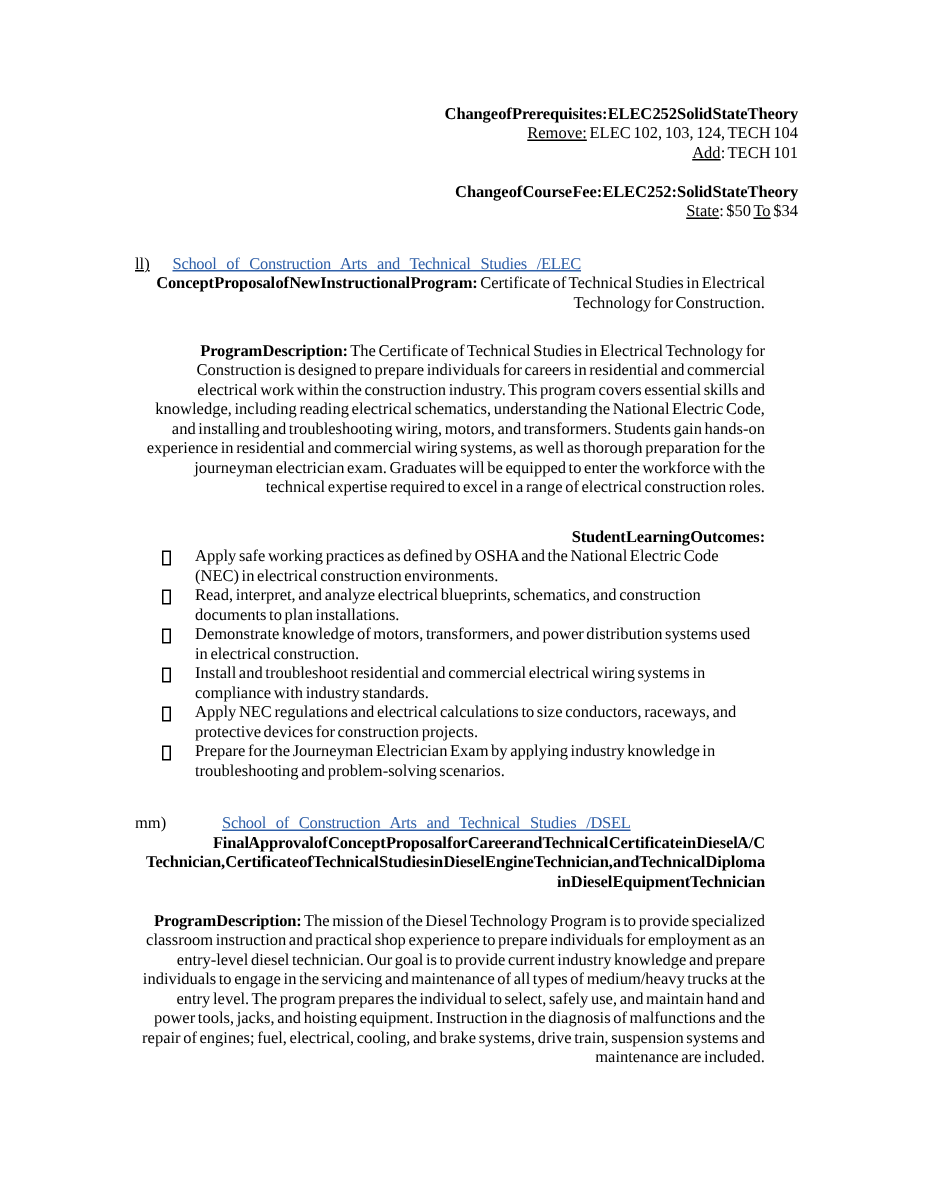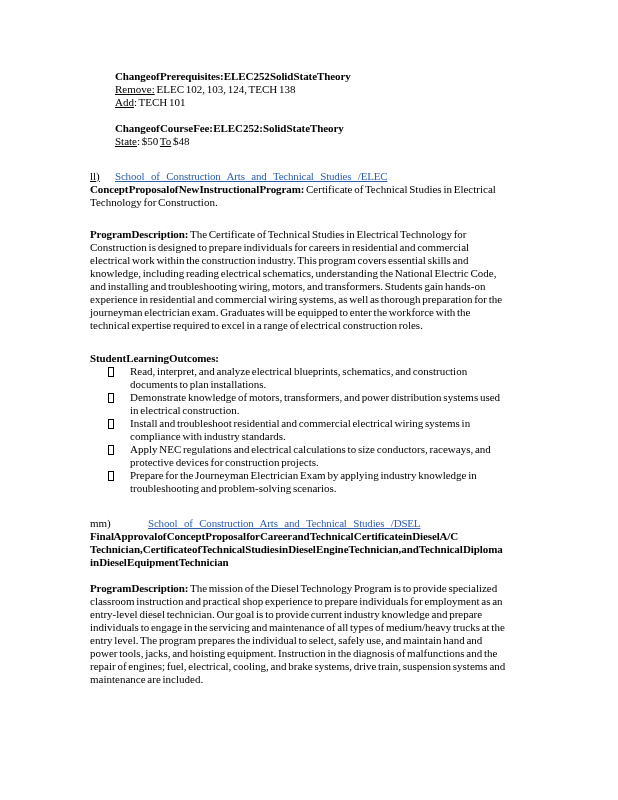--- a/index.html
+++ b/index.html
@@ -13,21 +13,21 @@
     font-size: 11px;
     line-height: 13px;
     color: #000000;
   }
   .doc {
     position: absolute;
     top: 70px;
     left: 90px;
     width: 442px;
   }
-  p { margin: 0; }
+  p { margin: 0; text-align: right; }
   .indent { margin-left: 25px; }
   .b { font-weight: bold; word-spacing: -2.4px; letter-spacing: -0.1px; }
   .body-squish { word-spacing: -1px; }
   .ul { text-decoration: underline; margin-top: 40px; }
   .mb13 { margin-bottom: 13px; }
   .mb19 { margin-bottom: 19px; }
   .mb20 { margin-bottom: 20px; }
   .mb22 { margin-bottom: 22px; }
   .item-row { display: flex; align-items: baseline; }
   .item-label { flex: 0 0 auto; word-spacing: -1px; }
@@ -55,39 +55,43 @@
   .li-text { display: inline-block; width: 380px; word-spacing: -1px; }
 </style>
 </head>
 <body>
 
 <div class="page">
   <div class="doc">
 
     <section class="indent">
       <p class="b">Change of Prerequisites: ELEC 252 Solid State Theory</p>
-      <p class="body-squish"><span class="ul">Remove:</span><span> ELEC 102, 103, 124, TECH 138</span></p>
+      <p class="body-squish"><span class="ul">Remove:</span><span> ELEC 102, 103, 124, TECH 104</span></p>
       <p class="body-squish mb13"><span class="ul">Add</span><span>: TECH 101</span></p>
     </section>
 
     <section class="indent mb22">
       <p class="b">Change of Course Fee: ELEC 252: Solid State Theory</p>
-      <p class="body-squish"><span class="ul">State</span><span>: $50 </span><span class="ul">To</span><span> $48</span></p>
+      <p class="body-squish"><span class="ul">State</span><span>: $50 </span><span class="ul">To</span><span> $34</span></p>
     </section>
 
     <section class="mb22">
       <div class="item-row">
         <span class="item-label w-ll">ll)</span>
         <a class="doclink">School of Construction Arts and Technical Studies /ELEC</a>
       </div>
       <div class="item-body">
         <p class="body-squish mb19"><span class="b">Concept Proposal of New Instructional Program:</span><span> Certificate of Technical Studies in Electrical Technology for Construction.</span></p>
         <p class="body-squish mb20"><span class="b">Program Description:</span><span> The Certificate of Technical Studies in Electrical Technology for Construction is designed to prepare individuals for careers in residential and commercial electrical work within the construction industry. This program covers essential skills and knowledge, including reading electrical schematics, understanding the National Electric Code, and installing and troubleshooting wiring, motors, and transformers. Students gain hands-on experience in residential and commercial wiring systems, as well as thorough preparation for the journeyman electrician exam. Graduates will be equipped to enter the workforce with the technical expertise required to excel in a range of electrical construction roles.</span></p>
         <p class="b">Student Learning Outcomes:</p>
         <ul class="slo-list">
+          <li>
+              <span class="tofu"></span>
+              <span class="li-text">Apply safe working practices as defined by OSHA and the National Electric Code (NEC) in electrical construction environments.</span>
+            </li>
           <li>
               <span class="tofu"></span>
               <span class="li-text">Read, interpret, and analyze electrical blueprints, schematics, and construction documents to plan installations.</span>
             </li>
           <li>
               <span class="tofu"></span>
               <span class="li-text">Demonstrate knowledge of motors, transformers, and power distribution systems used in electrical construction.</span>
             </li>
           <li>
               <span class="tofu"></span>

